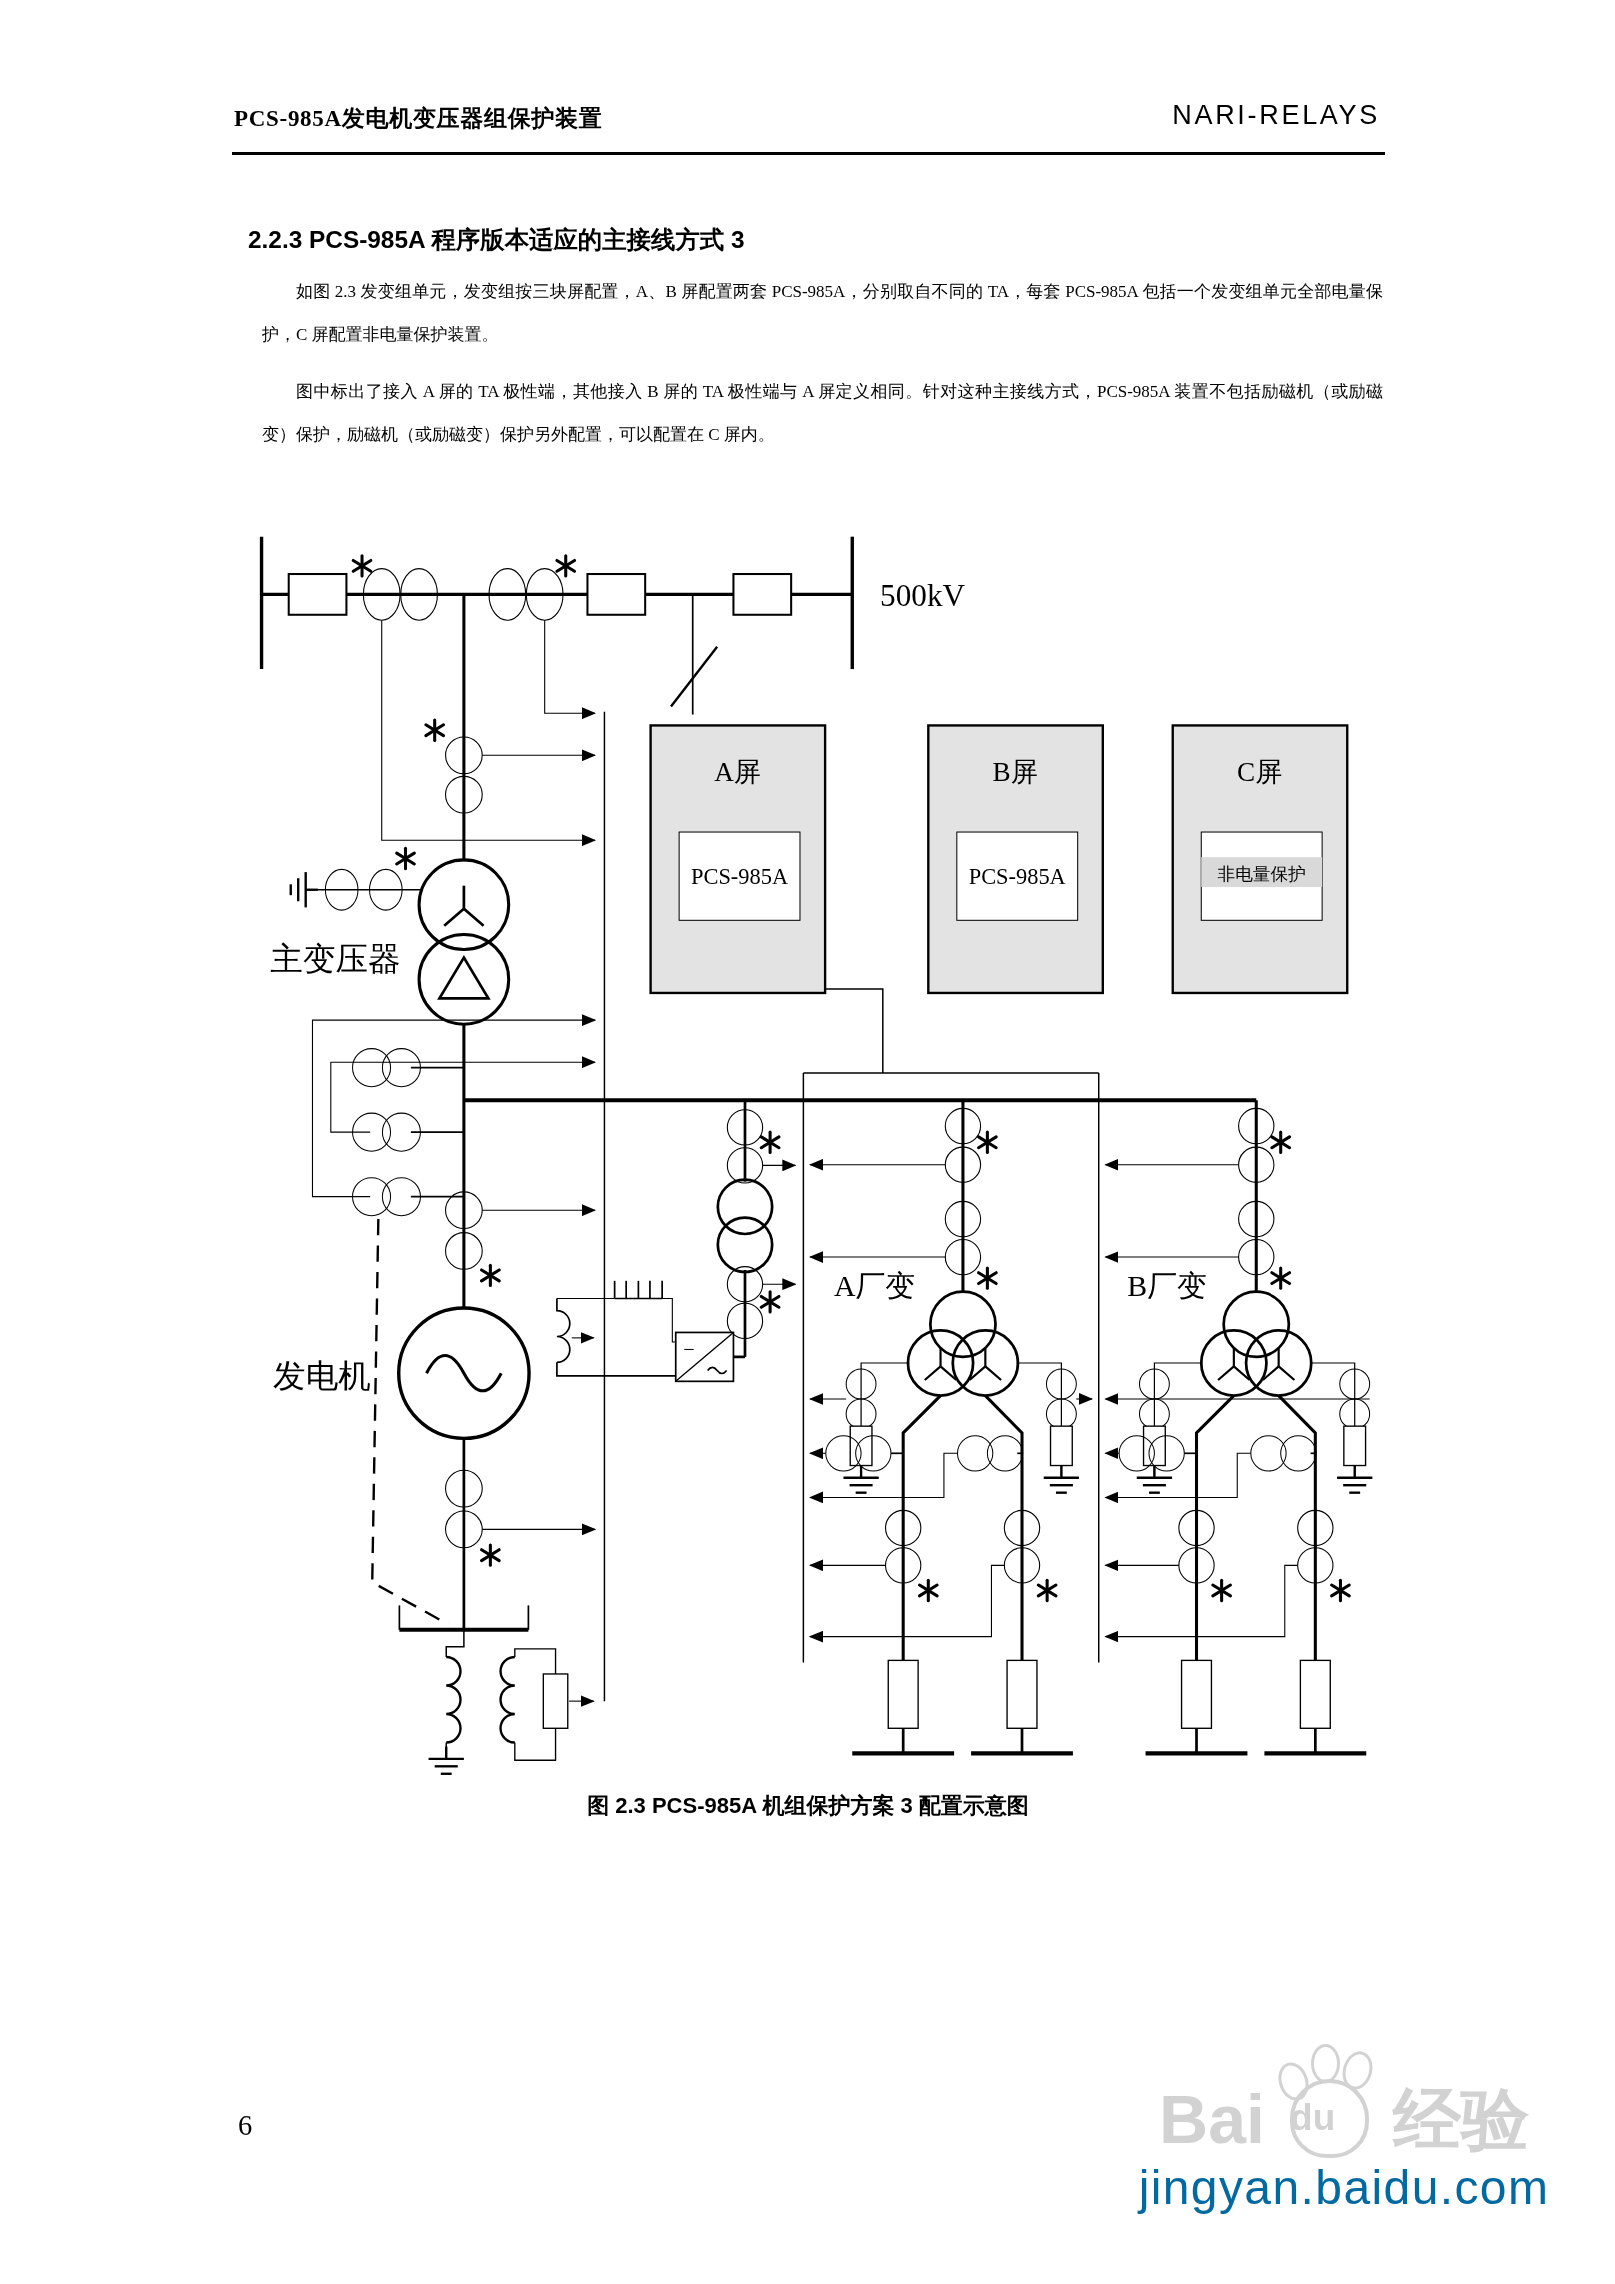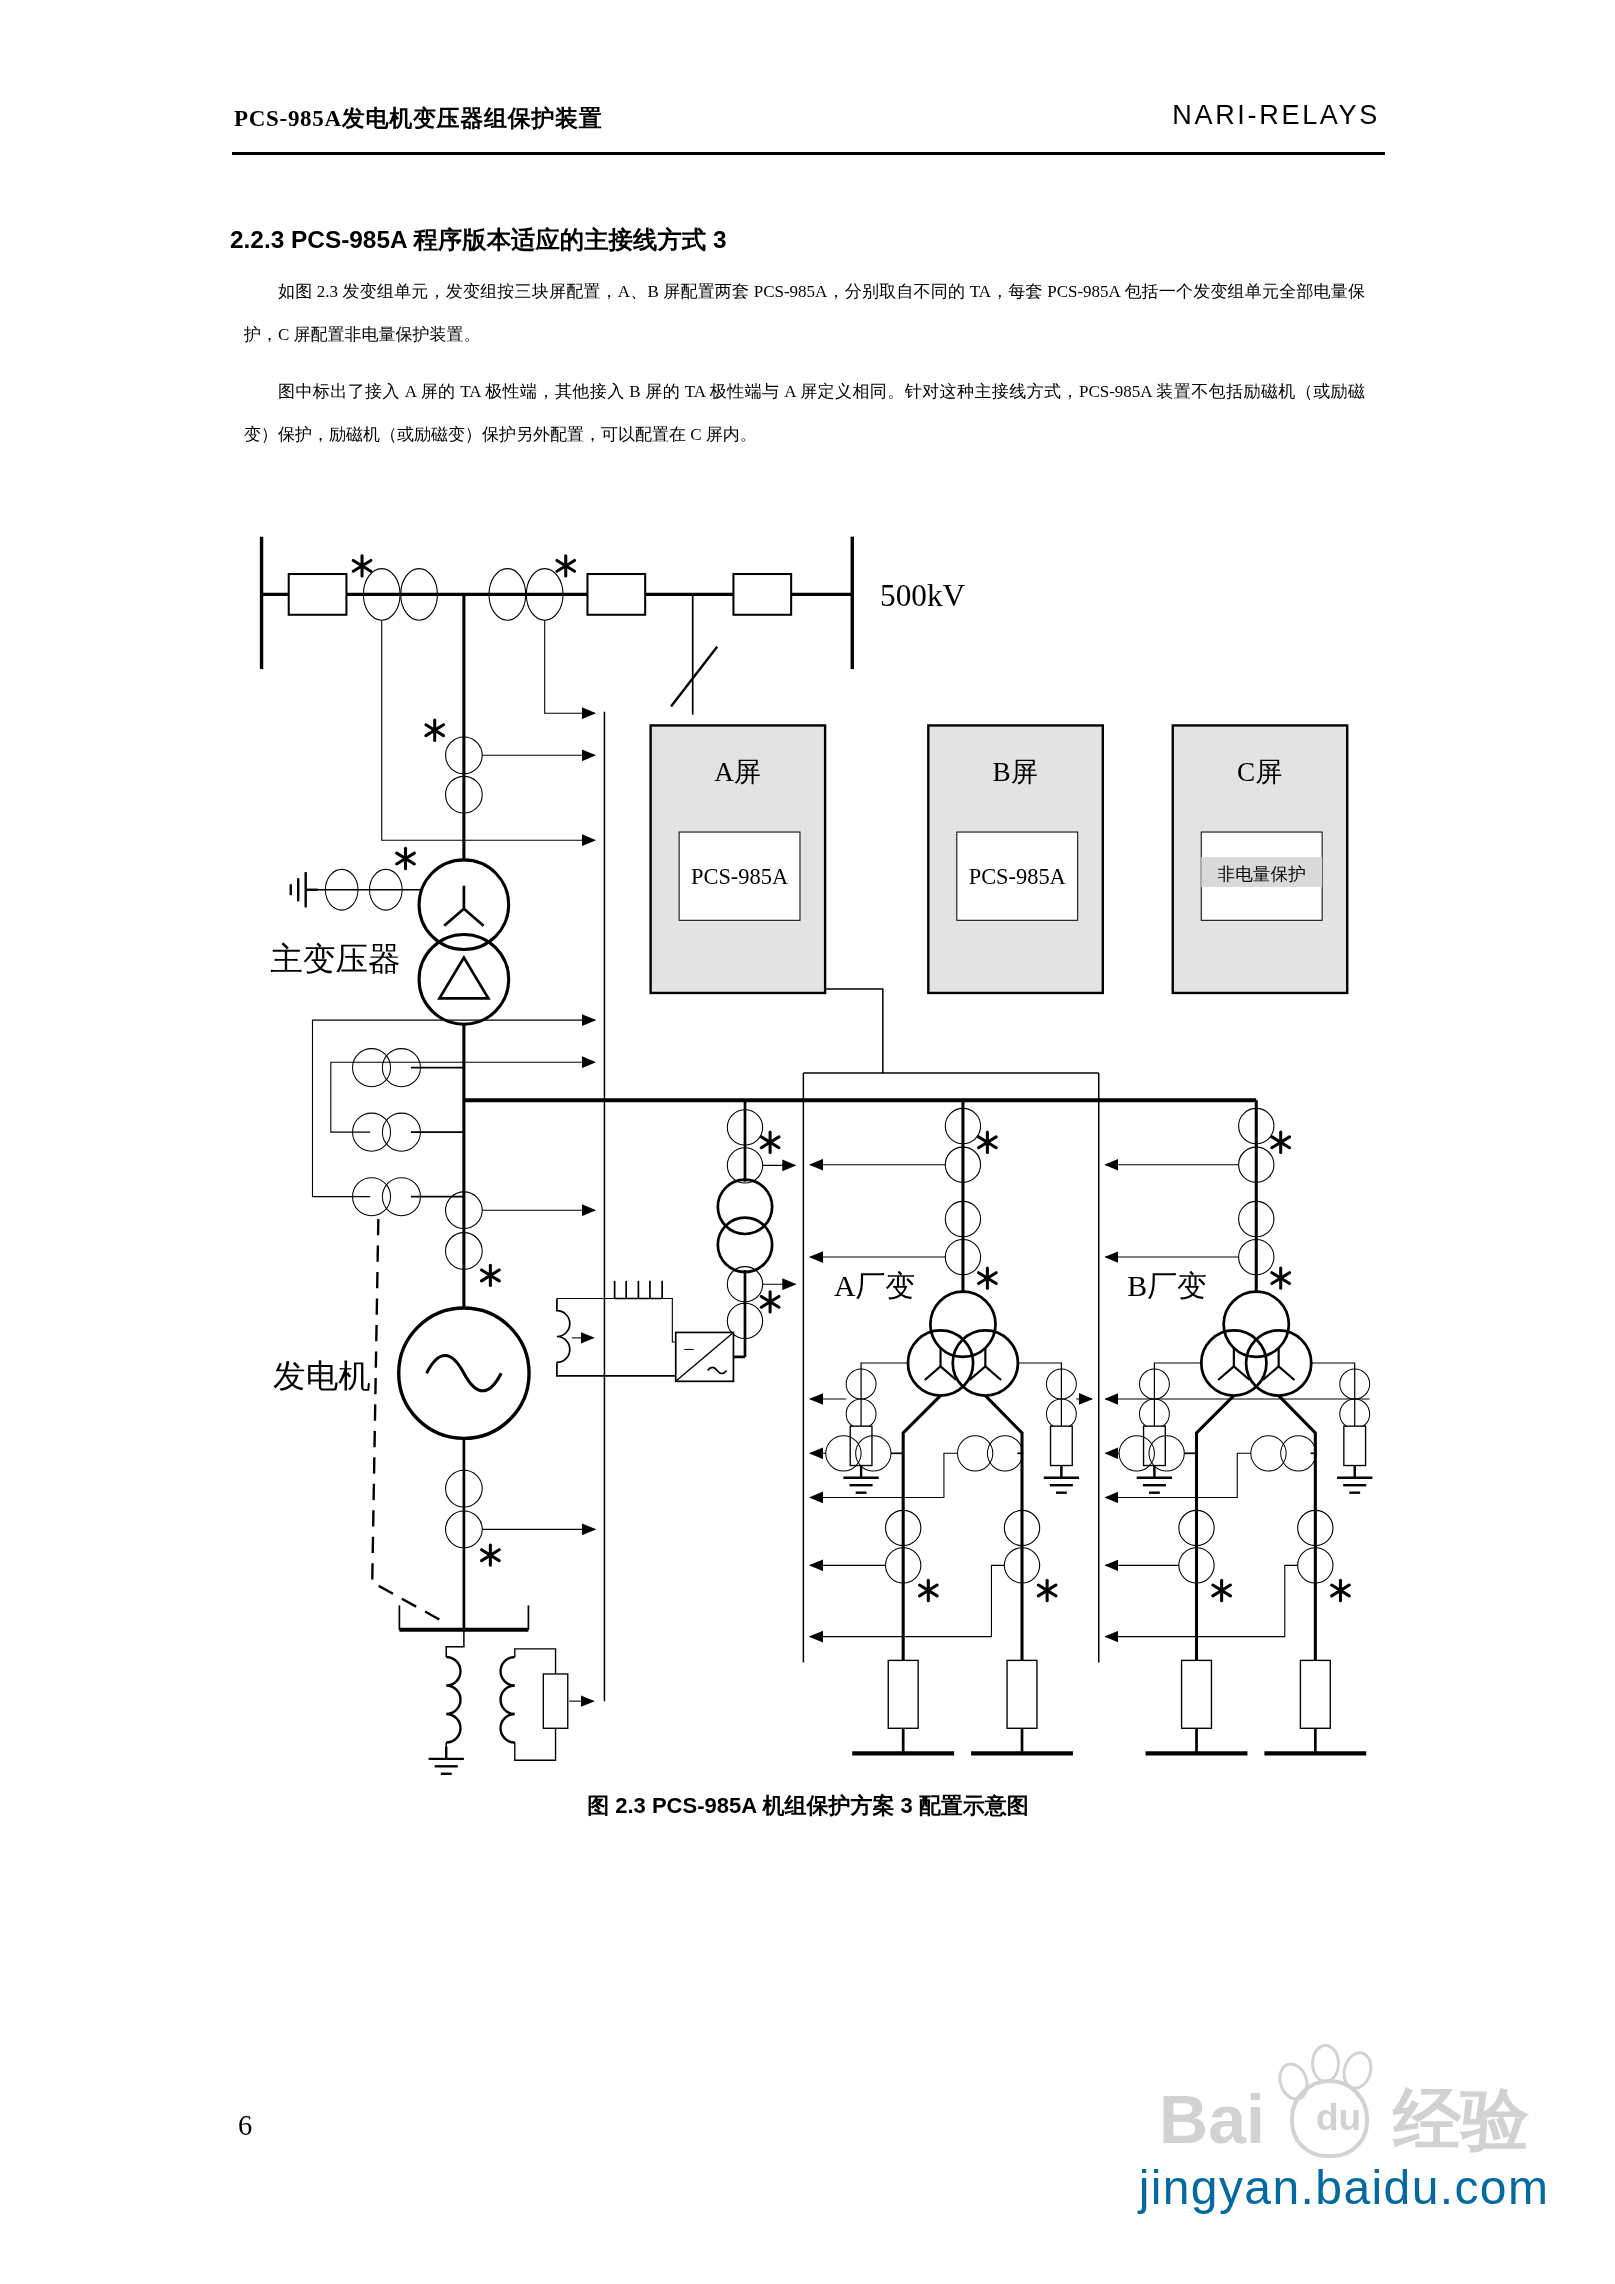--- a/index.html
+++ b/index.html
@@ -3,21 +3,21 @@
 <meta charset="utf-8">
 <style>
   html,body{margin:0;padding:0;background:#888;}
   #page{position:relative;width:1616px;height:2284px;background:#ffffff;
         font-family:"Liberation Serif",serif;color:#000;overflow:hidden;}
   
   #hdr-title{position:absolute;left:234px;top:103px;font-size:23px;font-weight:bold;letter-spacing:0.7px;}
   #hdr-brand{position:absolute;right:236px;top:100px;font-size:27px;font-family:Liberation Sans, sans-serif;letter-spacing:2.7px;}
   #hdr-rule{position:absolute;left:232px;top:152px;width:1153px;height:2.7px;background:#000;}
   
-  #textblock{position:absolute;left:230px;top:224px;width:1149px;}
+  #textblock{position:absolute;left:248px;top:224px;width:1149px;}
   #sec-heading{font-family:"Liberation Sans",sans-serif;font-size:24.4px;font-weight:bold;margin:0 0 12.2px 0;}
   .para{font-size:17px;line-height:43px;text-align:justify;text-indent:2em;margin:14px;}
   
   #fig-caption{position:absolute;left:0;top:1791px;width:1616px;text-align:center;
                font-family:"Liberation Sans",sans-serif;font-size:22px;font-weight:bold;}
   
   #page-num{position:absolute;left:238px;top:2110px;font-size:28.5px;}
   
   #diagram{position:absolute;left:231px;top:523px;}
   svg text{font-family:"Liberation Serif",serif;}
@@ -32,21 +32,21 @@
   #wm{position:absolute;right:48px;top:2044px;width:448px;color:#d2d2d2;
       font-family:"Liberation Sans",sans-serif;text-align:center;}
   #wm-row{display:flex;align-items:flex-end;justify-content:center;gap:13px;}
   .wm-txt{font-size:68px;font-weight:bold;line-height:1;}
   #wm-paw{position:relative;width:102px;height:109px;flex:0 0 auto;}
   #wm-paw .pad{position:absolute;left:12.2px;top:35px;width:71px;height:71px;border:4.1px solid #d2d2d2;border-radius:50% 50% 46% 46%;}
   #wm-paw .toe{position:absolute;width:23px;height:33px;border:3.4px solid #d2d2d2;border-radius:50%;}
   #wm-paw .t1{left:1.4px;top:17.7px;transform:rotate(-18deg);}
   #wm-paw .t2{left:33px;top:0px;}
   #wm-paw .t3{left:65px;top:6.8px;transform:rotate(16deg);}
-  #wm-paw .du{position:absolute;left:12.2px;top:53px;width:71px;text-align:right;font-size:37px;font-weight:bold;color:#d2d2d2;}
+  #wm-paw .du{position:absolute;left:12.2px;top:53px;width:71px;text-align:left;font-size:37px;font-weight:bold;color:#d2d2d2;}
   #wm-url{font-size:48px;color:#0369a1;margin-top:6.8px;letter-spacing:1.4px;}
 </style>
 </head>
 <body>
 
 <div id="page">
 
   <div id="hdr-title">PCS-985A发电机变压器组保护装置</div>
   <div id="hdr-brand">NARI-RELAYS</div>
   <div id="hdr-rule"></div>

